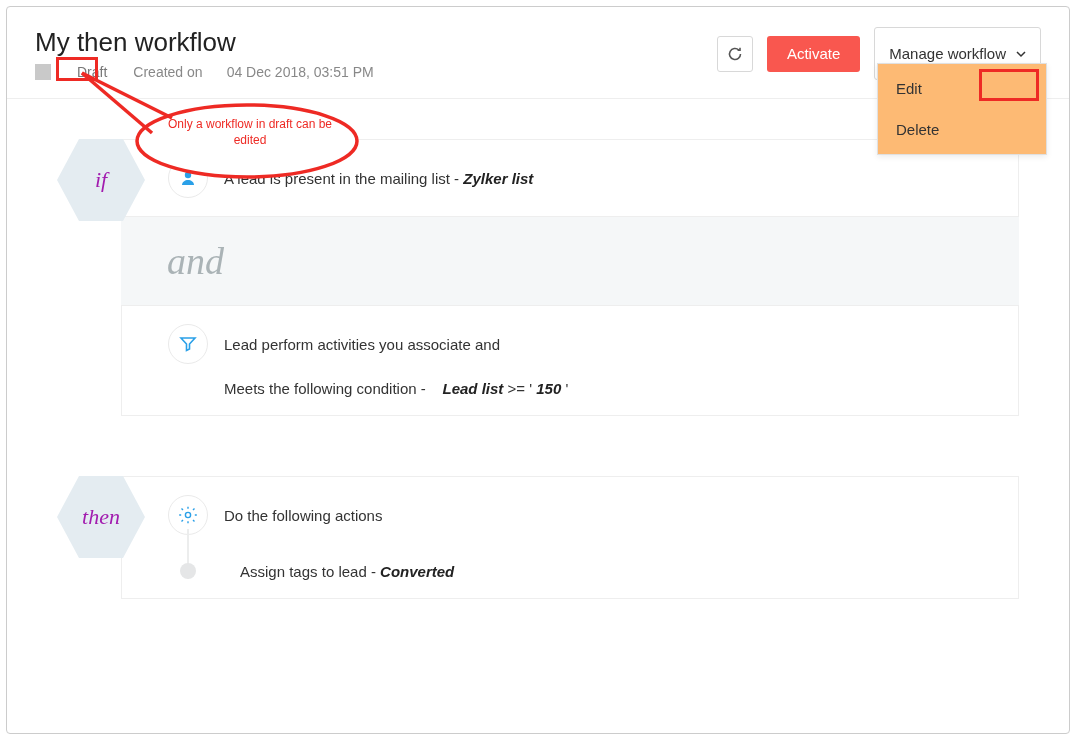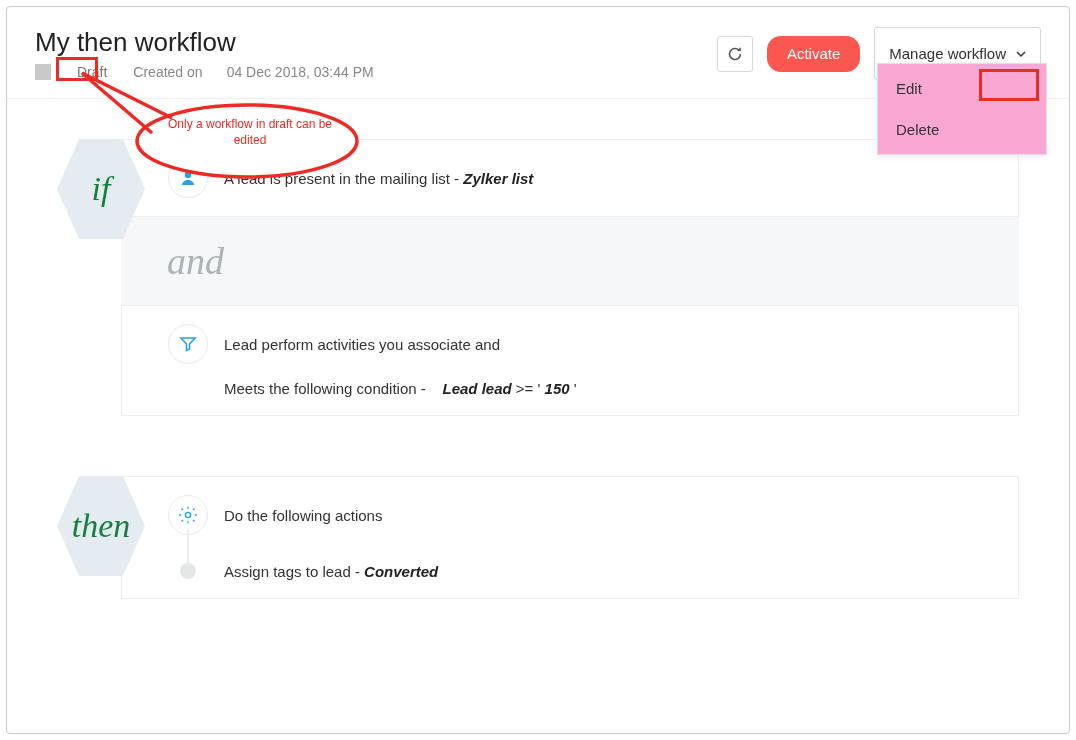--- a/index.html
+++ b/index.html
@@ -64,21 +64,21 @@
     align-items: center;
     justify-content: center;
     cursor: pointer;
   }
   .activate-btn {
     padding: 0 20px;
     height: 36px;
     background: #f9574f;
     color: #fff;
     border: none;
-    border-radius: 14px;
+    border-radius: 3px;
     font-size: 15px;
     cursor: pointer;
   }
   .manage-btn {
     height: 53px;
     padding: 0 14px;
     border: 1px solid #d8d8d8;
     border-radius: 3px;
     background: #fff;
     color: #333;
@@ -90,21 +90,21 @@
   }
   .chevron {
     width: 10px; height: 10px;
   }
 
   .dropdown {
     position: absolute;
     top: 56px;
     right: 22px;
     width: 170px;
-    background: #f9a8d4;
+    background: #fdba74;
     border: 1px solid #e0e0e0;
     box-shadow: 0 2px 6px rgba(0,0,0,0.08);
     z-index: 10;
     padding-top: 4px;
     padding-bottom: 4px;
     margin-left: 33px;
   }
   .dropdown-item {
     padding: 12px 18px;
     font-size: 15px;
@@ -120,30 +120,30 @@
 
   .content { padding: 40px 50px 30px 50px; position: relative; }
 
   .hex-block {
     position: relative;
     display: flex;
     align-items: flex-start;
     margin-bottom: 60px;
   }
   .hex {
-    width: 88px; height: 100px;
+    width: 88px; height: 82px;
     background: #e4ecf1;
     clip-path: polygon(25% 0%, 75% 0%, 100% 50%, 75% 100%, 25% 100%, 0% 50%);
     display: flex;
     align-items: center;
     justify-content: center;
     font-family: "Brush Script MT", cursive;
-    font-size: 34px;
+    font-size: 22px;
     font-style: italic;
-    color: #15803d;
+    color: #a21caf;
     flex-shrink: 0;
     position: relative;
     z-index: 2;
   }
   .hex-body {
     margin-left: -24px;
     flex: 1;
     background: #f5f7f8;
     border-radius: 0;
     position: relative;
@@ -198,21 +198,21 @@
     left: 65px;
     top: 52px;
     width: 2px;
     height: 50px;
     background: #eceded;
   }
   .action-card .card-top-row { margin-bottom: 28px; }
   .action-sub-row {
     display: flex;
     align-items: flex-start;
-    gap: 28px;
+    gap: 44px;
     margin-left: 12px;
     font-size: 15px;
     color: #333;
     position: relative;
   }
 
   
   .red-box {
     position: absolute;
     border: 3px solid #ee2a24;
@@ -245,21 +245,21 @@
 
 <div class="frame">
 
   <div class="header">
     <div class="title-block">
       <div class="title">My then workflow</div>
       <div class="meta-row">
         <div class="gray-square"></div>
         <span class="status-badge">Draft</span>
         <span class="created-text">Created on</span>
-        <span class="created-date">04 Dec 2018, 03:44 PM</span>
+        <span class="created-date">04 Dec 2018, 03:51 PM</span>
       </div>
     </div>
     <div class="header-actions">
       <button class="refresh-btn">
         <svg width="16" height="16" viewBox="0 0 16 16" fill="none" stroke="#555" stroke-width="1.6">
           <path d="M13.5 8a5.5 5.5 0 1 1-1.7-4"></path>
           <path d="M13 1.8 V4.2 H10.6"></path>
         </svg>
       </button>
       <button class="activate-btn">Activate</button>
@@ -304,21 +304,21 @@
           <div class="card-top-row">
             <div class="round-icon">
               <svg width="18" height="18" viewBox="0 0 18 18" fill="none" stroke="#2aa0e8" stroke-width="1.6">
                 <path d="M2 3h14l-5.5 6v5l-3 1.5V9L2 3z"></path>
               </svg>
             </div>
             <span>Lead perform activities you associate and</span>
           </div>
           <div class="cond-sub">
             <span>Meets the following condition - </span>&nbsp;&nbsp;
-            <span class="bold">Lead lead</span><span> &gt;= ' </span><span class="bold">150</span><span> '</span>
+            <span class="bold">Lead list</span><span> &gt;= ' </span><span class="bold">150</span><span> '</span>
           </div>
         </div>
       </div>
     </div>
 
     <div class="hex-block">
       <div class="hex">then</div>
       <div class="hex-body">
         <div class="card inner action-card" style="position:relative;">
           <div class="timeline-line"></div>

